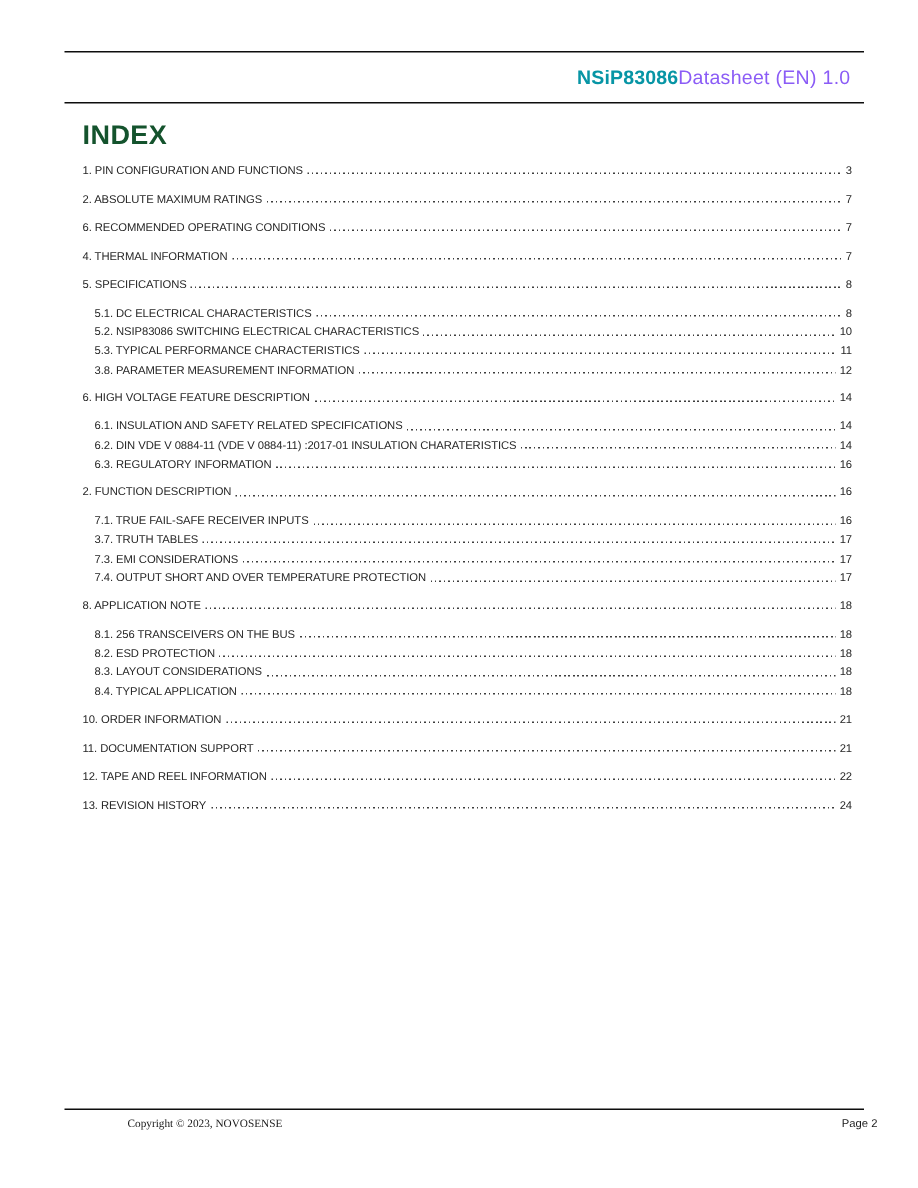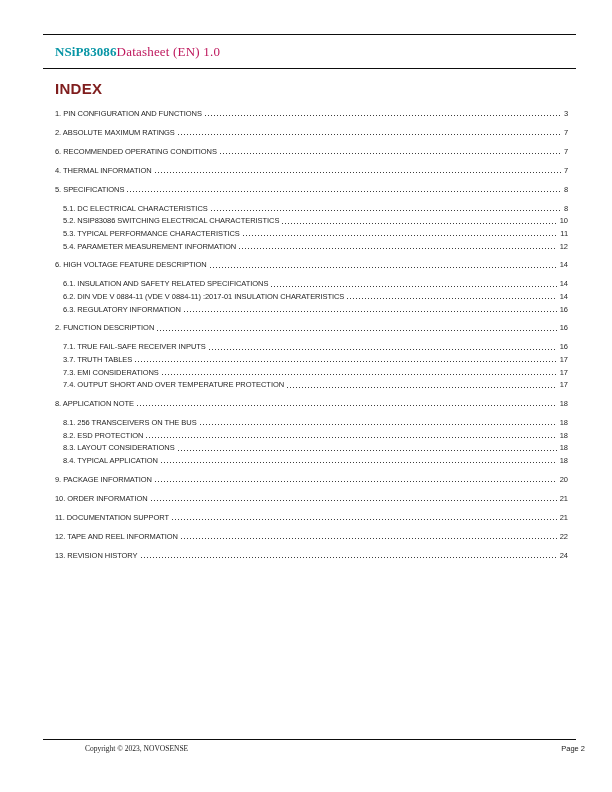--- a/index.html
+++ b/index.html
@@ -8,29 +8,29 @@
     font-family:"Liberation Sans","DejaVu Sans",sans-serif;
     color:#262626; overflow:hidden;
   }
   .page { position:absolute; inset:0; background:#fff; }
 
   
   .header {
     position:absolute; left:43px; top:34px; width:533px; height:35px;
     border-top:1.5px solid #0d0d0d; border-bottom:1.5px solid #0d0d0d;
     box-sizing:border-box; display:flex; align-items:center;
-    justify-content:flex-start; padding:0 9px 0 12px;font-family:Liberation Serif, serif;
+    justify-content:flex-end; padding:0 9px 0 12px;
   }
   .product-name { font-size:13px; font-weight:bold; letter-spacing:0.1px; }
   .doc-title    { font-size:13px; font-weight:normal; letter-spacing:0.2px; }
 
   
   .page-title {
     position:absolute; left:55px; top:80px;
-    font-size:15px; font-weight:bold; color:#7f1d1d; letter-spacing:0.3px;
+    font-size:18px; font-weight:bold; color:#14532d; letter-spacing:0.3px;
   }
 
   
   .toc { position:absolute; left:55px; top:99px; width:513px; }
   .toc-row {
     display:flex; align-items:flex-start;
     font-size:7.5px; line-height:8px; letter-spacing:-0.05px;
     color:#262626; white-space:nowrap;
   }
   .toc-row.l1 { margin-top:10.8px; margin-bottom:11px; }
@@ -54,21 +54,21 @@
     position:absolute; right:27px; top:744px; font-size:7.5px; color:#1a1a1a;
   }
 </style>
 </head>
 <body>
 
 <div class="page">
 
   <div class="header">
     <span class="product-name" style="color: rgb(7, 149, 165);">NSiP83086</span>
-    <span class="doc-title" style="color: #be185d;">Datasheet (EN) 1.0</span>
+    <span class="doc-title" style="color: #8b5cf6;">Datasheet (EN) 1.0</span>
   </div>
 
   <div class="page-title">INDEX</div>
 
   <div class="toc">
 
   <div class="toc-row l1">
       <span class="toc-title">1. PIN CONFIGURATION AND FUNCTIONS</span>
       <span class="toc-dots"></span>
       <span class="toc-page">3</span>
@@ -102,21 +102,21 @@
       <span class="toc-title">5.2. NSIP83086 SWITCHING ELECTRICAL CHARACTERISTICS</span>
       <span class="toc-dots"></span>
       <span class="toc-page">10</span>
     </div>
       <div class="toc-row l2">
       <span class="toc-title">5.3. TYPICAL PERFORMANCE CHARACTERISTICS</span>
       <span class="toc-dots"></span>
       <span class="toc-page">11</span>
     </div>
       <div class="toc-row l2">
-      <span class="toc-title">5.4. PARAMETER MEASUREMENT INFORMATION</span>
+      <span class="toc-title">3.8. PARAMETER MEASUREMENT INFORMATION</span>
       <span class="toc-dots"></span>
       <span class="toc-page">12</span>
     </div>
       <div class="toc-row l1">
       <span class="toc-title">6. HIGH VOLTAGE FEATURE DESCRIPTION</span>
       <span class="toc-dots"></span>
       <span class="toc-page">14</span>
     </div>
       <div class="toc-row l2">
       <span class="toc-title">6.1. INSULATION AND SAFETY RELATED SPECIFICATIONS</span>
@@ -175,25 +175,20 @@
     </div>
       <div class="toc-row l2">
       <span class="toc-title">8.3. LAYOUT CONSIDERATIONS</span>
       <span class="toc-dots"></span>
       <span class="toc-page">18</span>
     </div>
       <div class="toc-row l2">
       <span class="toc-title">8.4. TYPICAL APPLICATION</span>
       <span class="toc-dots"></span>
       <span class="toc-page">18</span>
-    </div>
-      <div class="toc-row l1">
-      <span class="toc-title">9. PACKAGE INFORMATION</span>
-      <span class="toc-dots"></span>
-      <span class="toc-page">20</span>
     </div>
       <div class="toc-row l1">
       <span class="toc-title">10. ORDER INFORMATION</span>
       <span class="toc-dots"></span>
       <span class="toc-page">21</span>
     </div>
       <div class="toc-row l1">
       <span class="toc-title">11. DOCUMENTATION SUPPORT</span>
       <span class="toc-dots"></span>
       <span class="toc-page">21</span>

